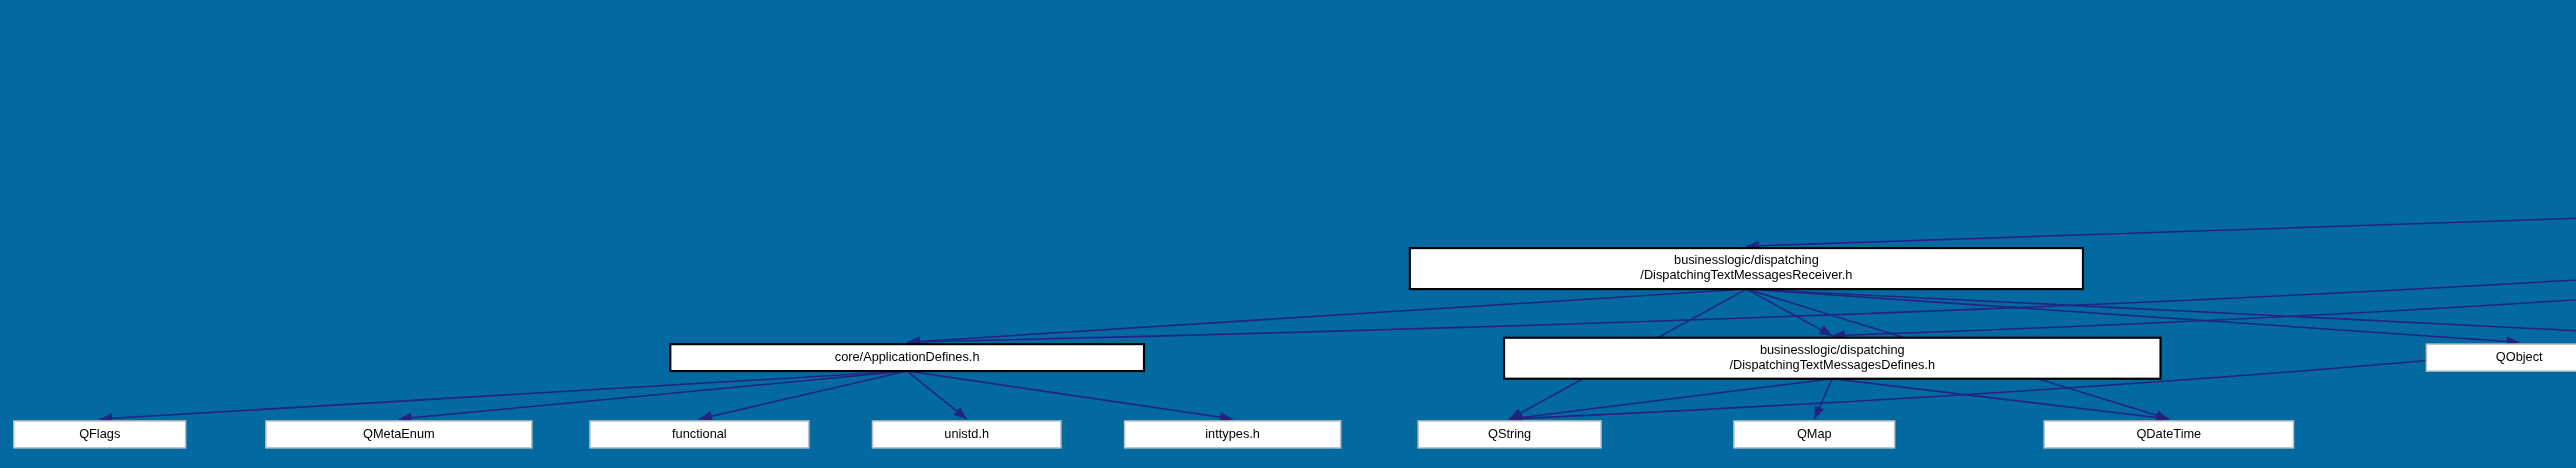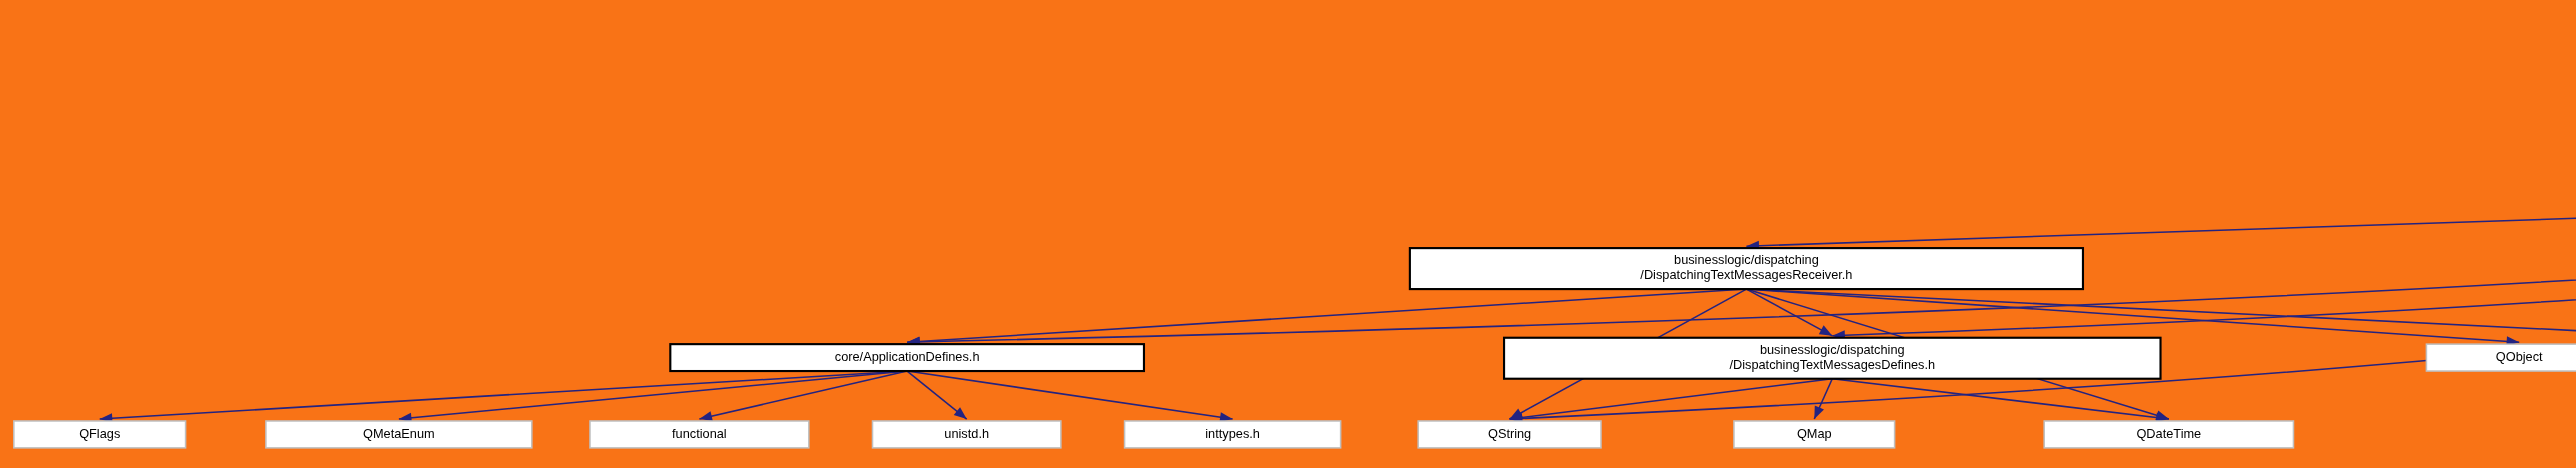--- a/index.html
+++ b/index.html
@@ -8,21 +8,21 @@
     background: #ffffff;
   }
   body {
     font-family: "Liberation Sans", sans-serif;
   }
   #graph-wrap {
     position: relative;
     width: 2576px;
     height: 469px;
     overflow: hidden;
-    background: #f97316;
+    background: #0369a1;
   }
   svg#graph-svg {
     position: absolute;
     left: 0;
     top: 0;
     width: 2576px;
     height: 469px;
     display: block;
   }
   .node-rect-solid {

